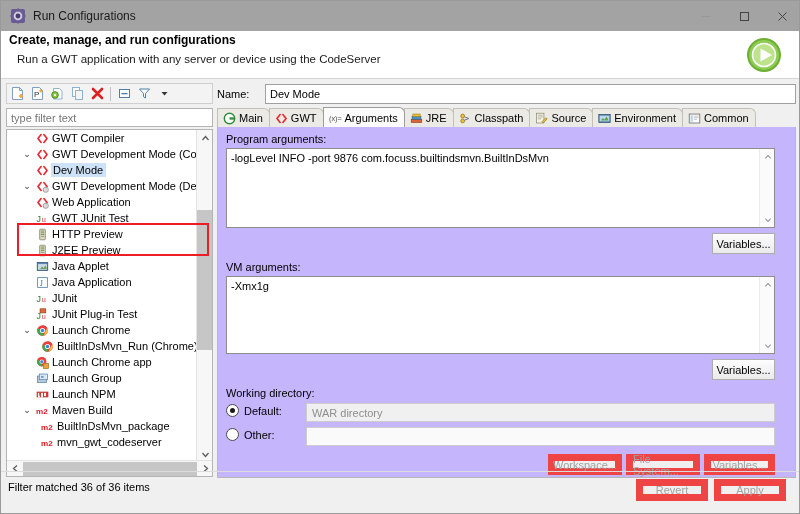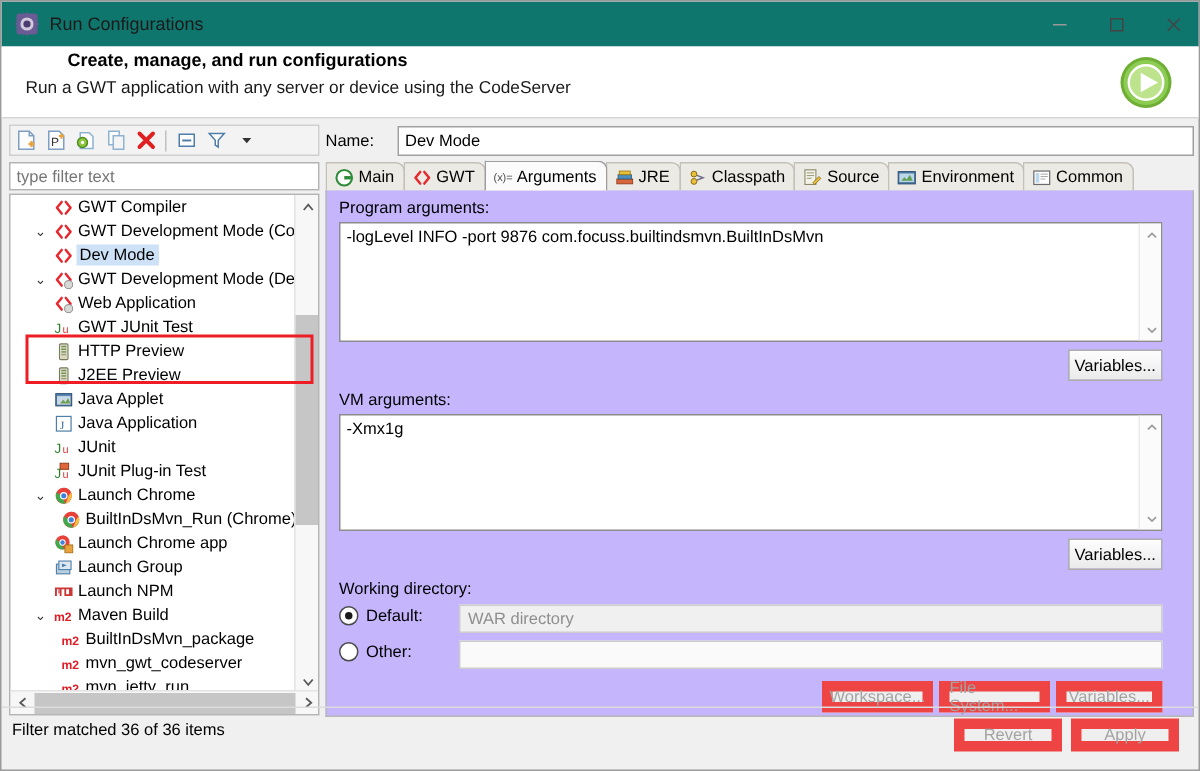--- a/index.html
+++ b/index.html
@@ -17,21 +17,21 @@
     width: 800px; height: 514px;
     background: #f0f0f0;
     border: 1px solid #9a9a9a;
     overflow: hidden;
   }
 
   
   #titlebar {
     position: absolute; left: 0; top: 0;
     width: 800px; height: 30px;
-    background: #0f766e;
+    background: #a3a3a3;
     display: flex; align-items: center;
   }
   #titlebar .app-icon {
     margin-left: 9px; margin-right: 7px;
     width: 16px; height: 16px;
     display: flex; align-items: center; justify-content: center;
   }
   #titlebar .title-text {
     font-size: 12px; color: #1a1a1a;
   }
@@ -47,21 +47,21 @@
 
   
   #header {
     position: absolute; left: 0; top: 30px;
     width: 800px; height: 48px;
     background: #ffffff;
     border-bottom: 1px solid #d4d4d4;
   }
   #header .h-title {
     position: absolute; left: 8px; top: 2px;
-    font-size: 12px; font-weight: bold; color: #000; margin-left: 36px;
+    font-size: 12px; font-weight: bold; color: #000;
   }
   #header .h-sub {
     position: absolute; left: 16px; top: 22px;
     font-size: 11.5px; color: #1a1a1a;
   }
   #run-button {
     position: absolute; right: 17px; top: 4px;
     width: 40px; height: 40px;
   }
 
@@ -646,29 +646,20 @@
           </div>
           <div class="tree-item" style="padding-left: 18px;">
             <span class="twisty"></span>
             <span class="ti-icon">
               <svg width="13" height="13" viewBox="0 0 16 16">
                 <text x="0" y="12.5" font-size="10" font-weight="bold" font-family="Liberation Sans" fill="#e01b24">m2</text>
               </svg>
             </span>
             <span class="ti-label">mvn_gwt_codeserver</span>
           </div>
-          <div class="tree-item" style="padding-left: 18px;">
-            <span class="twisty"></span>
-            <span class="ti-icon">
-              <svg width="13" height="13" viewBox="0 0 16 16">
-                <text x="0" y="12.5" font-size="10" font-weight="bold" font-family="Liberation Sans" fill="#e01b24">m2</text>
-              </svg>
-            </span>
-            <span class="ti-label">mvn_jetty_run</span>
-          </div>
         </div>
 
       <div id="tree-vscroll">
         <div class="vs-arrow">
           <svg width="9" height="9" viewBox="0 0 9 9">
               <path d="M1.5 6 L4.5 2.5 L7.5 6" fill="none" stroke="#5a5a5a" stroke-width="1.2"></path>
             </svg>
         </div>
         <div id="tree-vthumb"></div>
         <div class="vs-arrow" style="position:absolute;bottom:0;left:0;">

